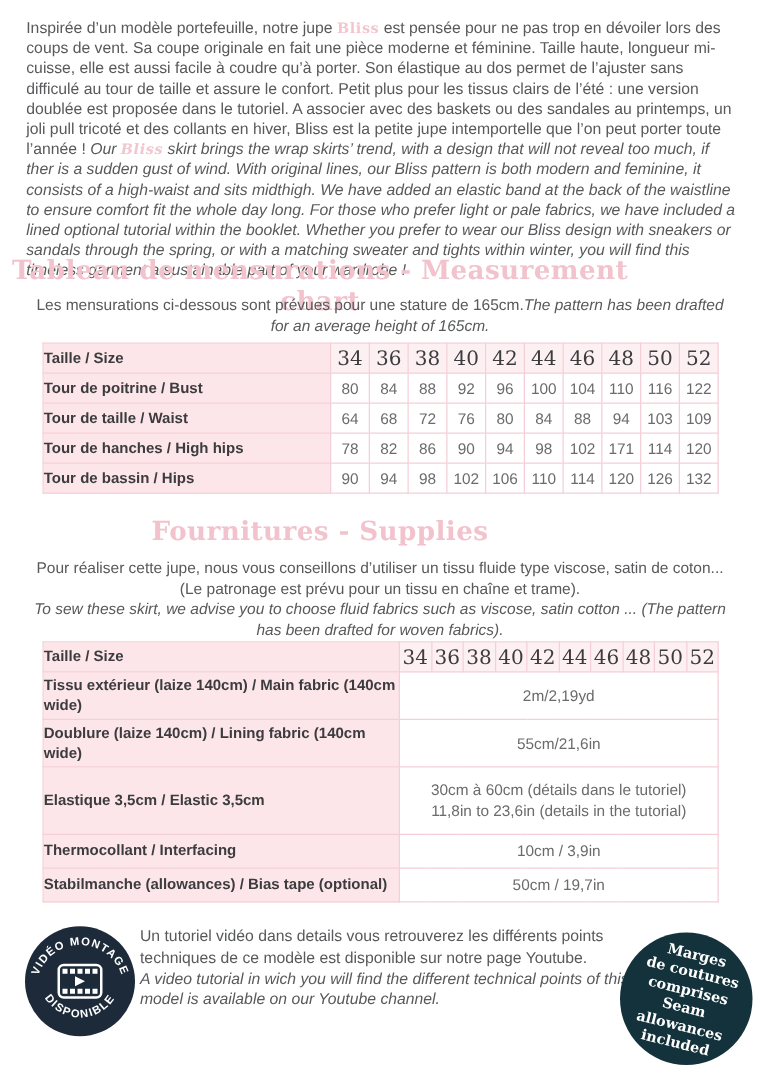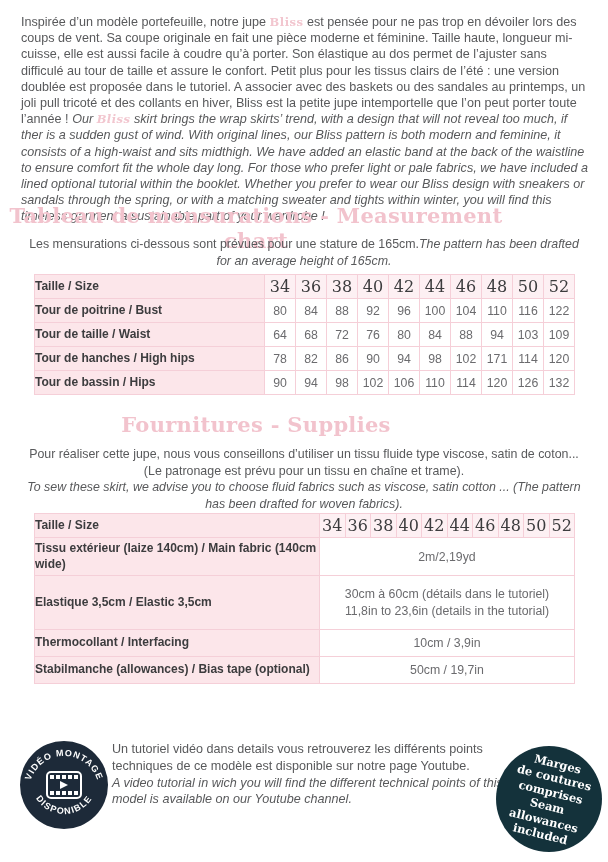--- a/index.html
+++ b/index.html
@@ -203,20 +203,24 @@
       <td class="szhead">42</td>
       <td class="szhead">44</td>
       <td class="szhead">46</td>
       <td class="szhead">48</td>
       <td class="szhead">50</td>
       <td class="szhead">52</td>
     </tr>
     <tr class="h38">
       <td class="lbl">Tissu extérieur (laize 140cm)  / Main fabric (140cm wide)</td>
       <td class="val" colspan="10">2m/2,19yd</td>
+    </tr>
+    <tr class="h38">
+      <td class="lbl">Doublure (laize 140cm) / Lining fabric (140cm wide)</td>
+      <td class="val" colspan="10">55cm/21,6in</td>
     </tr>
     <tr class="h54">
       <td class="lbl">Elastique 3,5cm / Elastic 3,5cm</td>
       <td class="val" colspan="10">
         <div class="val-line">30cm à 60cm (détails dans le tutoriel)</div>
         <div class="val-line">11,8in to 23,6in (details in the tutorial)</div>
       </td>
     </tr>
     <tr class="h27">
       <td class="lbl">Thermocollant / Interfacing</td>

